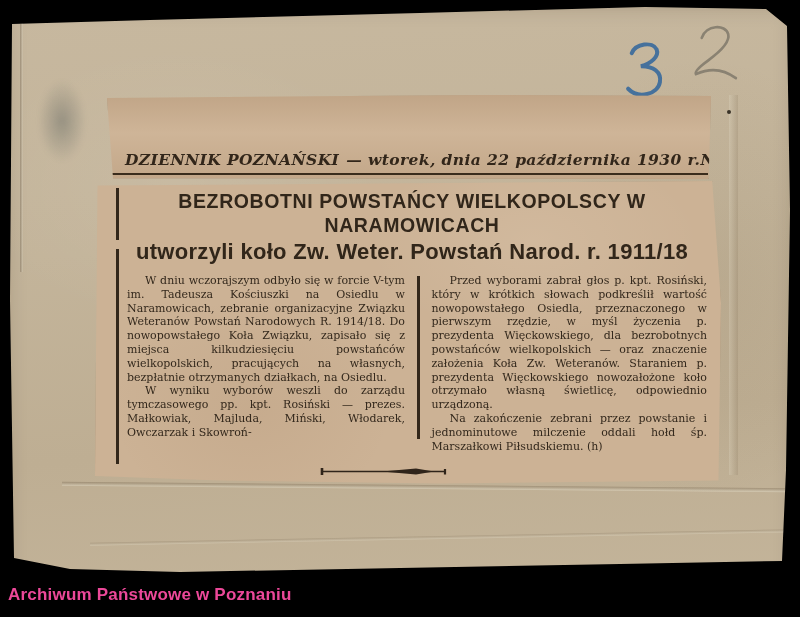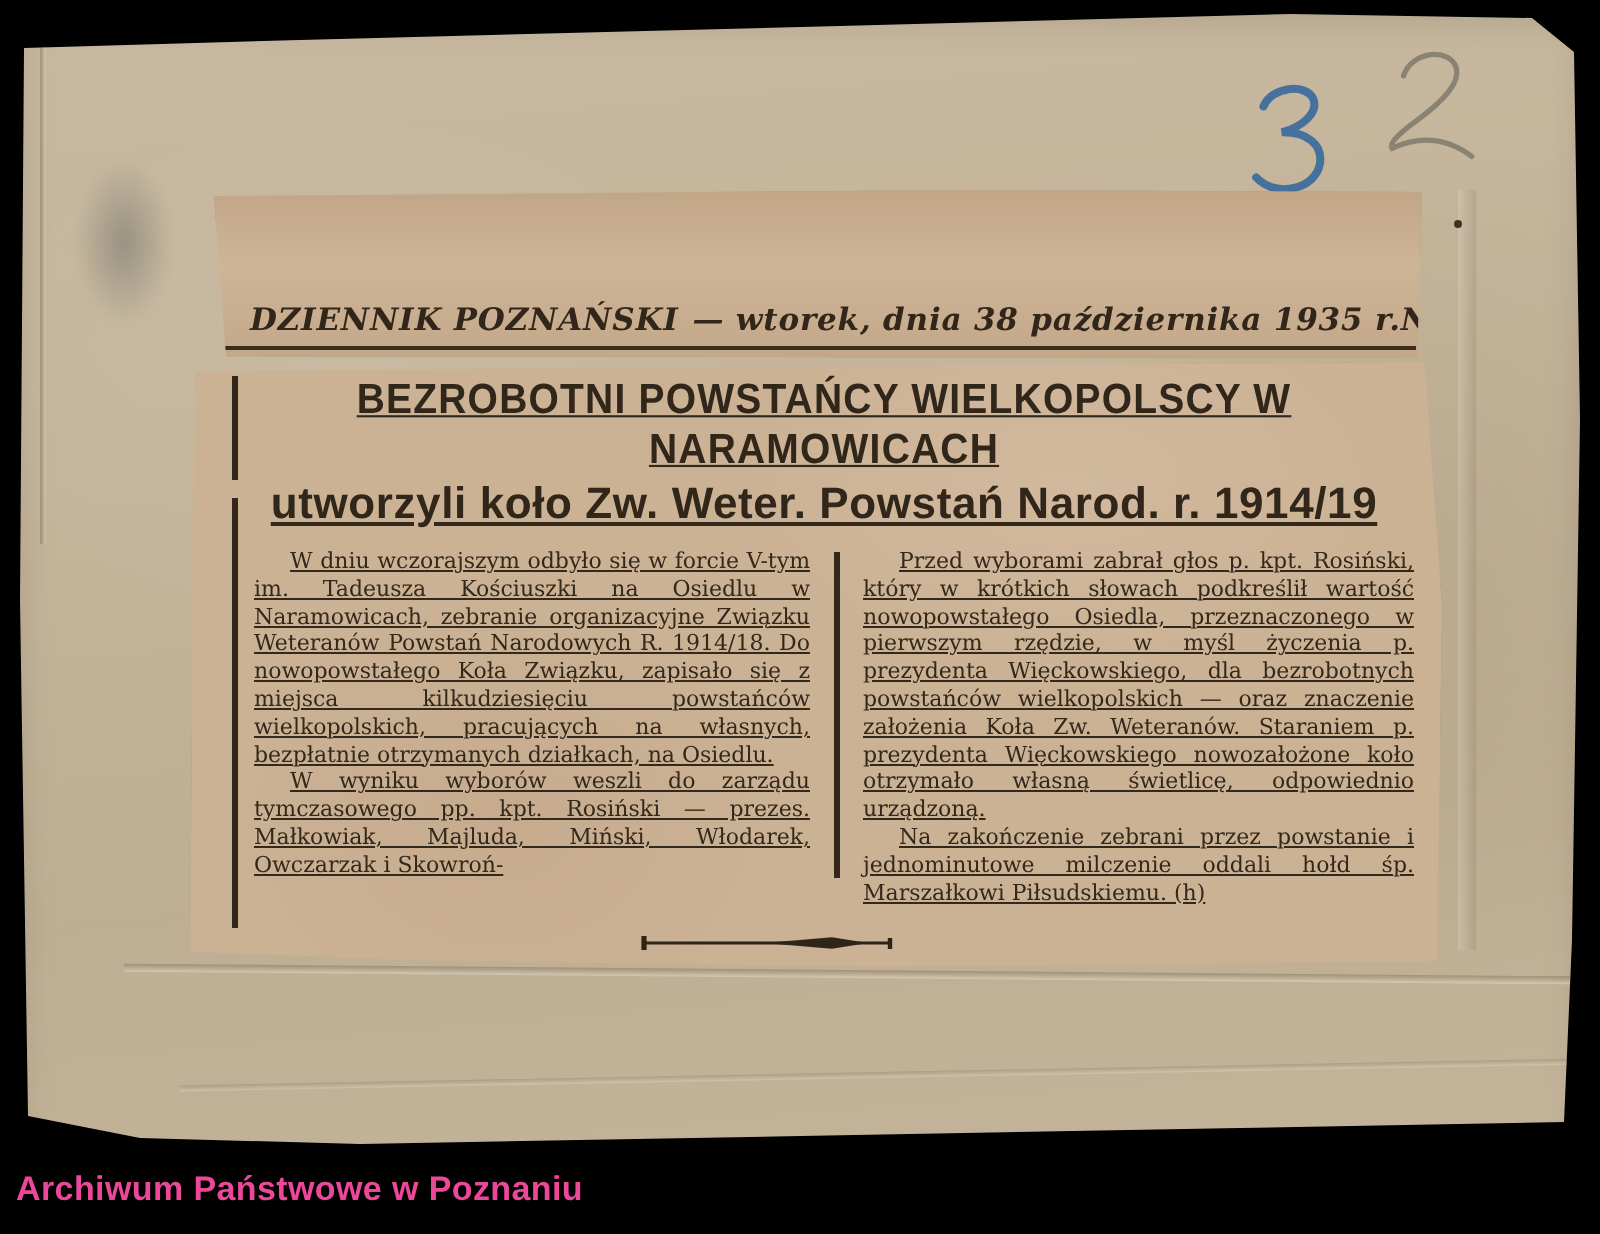--- a/index.html
+++ b/index.html
@@ -51,21 +51,21 @@
   .masthead-line .issue{margin-left:auto;padding-right:4px;}
 
   
   .article{position:absolute;left:95px;top:181px;width:626px;height:304px;
     background:
       radial-gradient(ellipse 240px 140px at 70% 20%, rgba(255,245,230,.10), transparent 70%),
       radial-gradient(ellipse 200px 160px at 25% 75%, rgba(130,90,55,.08), transparent 70%),
       #ccb295;
     clip-path:polygon(0.4% 1.5%,98.6% 0,100% 40%,99.6% 98.5%,55% 99.5%,20% 98.5%,0 97%);
     box-shadow:0 1px 3px rgba(55,40,20,.35);
-    color:#33281c;text-decoration:underline;}
+    color:#33281c;}
   .left-rule-a{position:absolute;left:21px;top:7px;width:3px;height:52px;background:#33271a;}
   .left-rule-b{position:absolute;left:21px;top:68px;width:3px;height:215px;background:#33271a;}
   .headline1{margin:9px 30px 0 38px;text-align:center;
     font:bold 19.5px "Liberation Sans",sans-serif;letter-spacing:.6px;
     transform:scaleY(1.08);color:#31261a;}
   .headline2{margin:3px 30px 0 38px;text-align:center;
     font:bold 22px "Liberation Sans",sans-serif;letter-spacing:.3px;color:#31261a;}
   .columns{display:flex;margin:9px 14px 0 32px;}
   .col{font-size:11px;line-height:13.8px;text-align:justify;}
   .col-left{width:278px;}
@@ -100,32 +100,32 @@
     </div>
     <div class="hand hand-2" aria-label="2">
       <svg width="56" height="60" viewBox="0 0 44 54" fill="none">
         <path d="M5 15 C7 3 24 -1 28 8 C31 15 22 26 14 34 C8 40 3 46 5 48 C11 44 24 37 41 46" stroke="#8a8272" stroke-width="2.4" stroke-linecap="round"></path>
       </svg>
     </div>
 
     <div class="masthead">
       <div class="masthead-line">
         <span class="title">DZIENNIK POZNAŃSKI</span>
-        <span class="date">— wtorek, dnia 38 października 1935 r.</span>
+        <span class="date">— wtorek, dnia 22 października 1930 r.</span>
         <span class="issue">Nr. 244</span>
       </div>
       <div class="masthead-rule"></div>
     </div>
 
     <div class="article">
       <div class="left-rule-a"></div>
       <div class="left-rule-b"></div>
 
       <div class="headline1">BEZROBOTNI POWSTAŃCY WIELKOPOLSCY W NARAMOWICACH</div>
-      <div class="headline2">utworzyli koło Zw. Weter. Powstań Narod. r. 1914/19</div>
+      <div class="headline2">utworzyli koło Zw. Weter. Powstań Narod. r. 1911/18</div>
 
       <div class="columns">
         <div class="col col-left">
           <p>W dniu wczorajszym odbyło się w forcie V-tym im. Tadeusza Kościuszki na Osiedlu w Naramowicach, zebranie organizacyjne Związku Weteranów Powstań Narodowych R. 1914/18. Do nowopowstałego Koła Związku, zapisało się z miejsca kilkudziesięciu powstańców wielkopolskich, pracujących na własnych, bezpłatnie otrzymanych działkach, na Osiedlu.</p>
           <p>W wyniku wyborów weszli do zarządu tymczasowego pp. kpt. Rosiński — prezes. Małkowiak, Majluda, Miński, Włodarek, Owczarzak i Skowroń-</p>
         </div>
         <div class="col-divider"></div>
         <div class="col col-right">
           <p>Przed wyborami zabrał głos p. kpt. Rosiński, który w krótkich słowach podkreślił wartość nowopowstałego Osiedla, przeznaczonego w pierwszym rzędzie, w myśl życzenia p. prezydenta Więckowskiego, dla bezrobotnych powstańców wielkopolskich — oraz znaczenie założenia Koła Zw. Weteranów. Staraniem p. prezydenta Więckowskiego nowozałożone koło otrzymało własną świetlicę, odpowiednio urządzoną.</p>
           <p>Na zakończenie zebrani przez powstanie i jednominutowe milczenie oddali hołd śp. Marszałkowi Piłsudskiemu. (h)</p>

